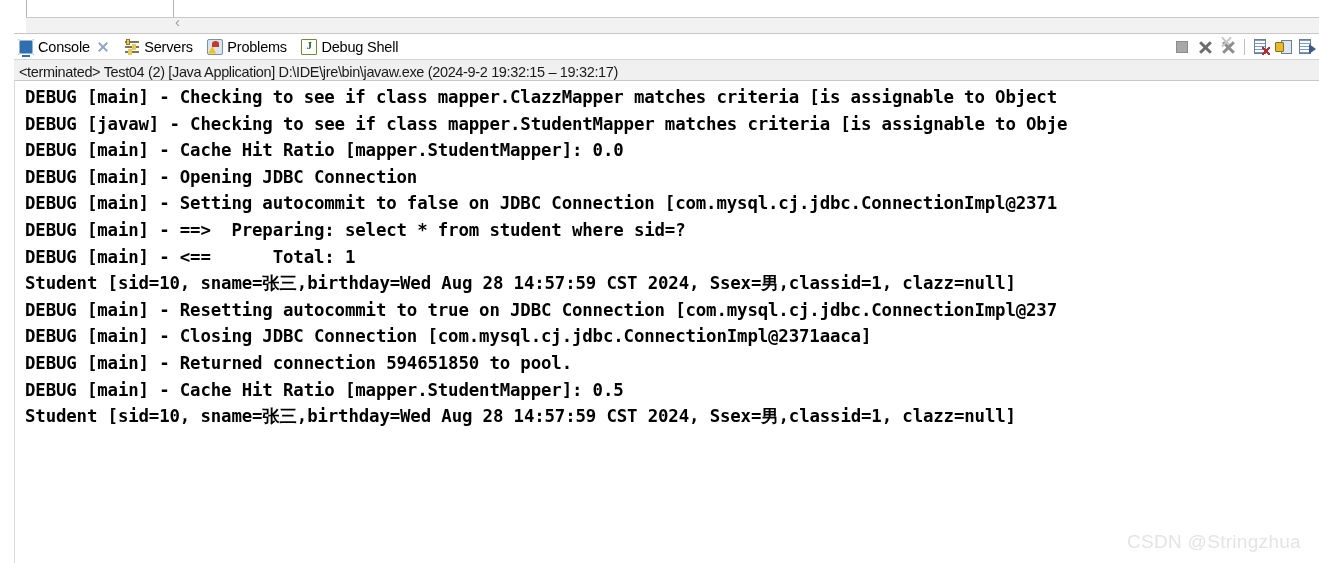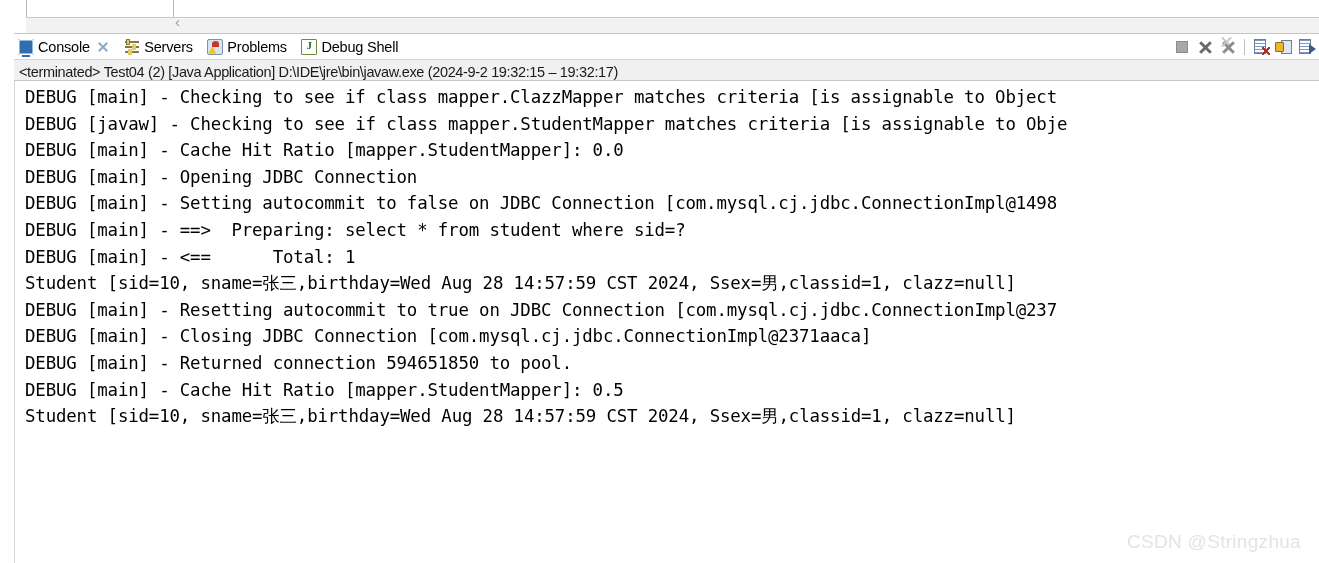--- a/index.html
+++ b/index.html
@@ -334,20 +334,21 @@
     position: absolute;
     left: 0; top: 48px;
     width: 1305px; height: 482px;
     background: #ffffff;
     border-left: 1px solid #d8d8d8;
     box-sizing: border-box;
     overflow: hidden;
   }
   .console-inner {
     padding: 3px 0 0 10px;
+    font-weight: bold;
   }
   .line {
     font-family: "DejaVu Sans Mono", monospace;
     font-size: 17.4px;
     line-height: 26.6px;
     color: #000000;
     white-space: pre;
     letter-spacing: -0.15px;
   }
 
@@ -415,21 +416,21 @@
   <div class="launchbar">
     <span class="launch-text">&lt;terminated&gt; Test04 (2) [Java Application] D:\IDE\jre\bin\javaw.exe  (2024-9-2 19:32:15 – 19:32:17)</span>
   </div>
 
   <div class="console">
     <div class="console-inner">
         <div class="line">DEBUG [main] - Checking to see if class mapper.ClazzMapper matches criteria [is assignable to Object</div>
         <div class="line">DEBUG [javaw] - Checking to see if class mapper.StudentMapper matches criteria [is assignable to Obje</div>
         <div class="line">DEBUG [main] - Cache Hit Ratio [mapper.StudentMapper]: 0.0</div>
         <div class="line">DEBUG [main] - Opening JDBC Connection</div>
-        <div class="line">DEBUG [main] - Setting autocommit to false on JDBC Connection [com.mysql.cj.jdbc.ConnectionImpl@1498</div>
+        <div class="line">DEBUG [main] - Setting autocommit to false on JDBC Connection [com.mysql.cj.jdbc.ConnectionImpl@2371</div>
         <div class="line">DEBUG [main] - ==&gt;  Preparing: select * from student where sid=?</div>
         <div class="line">DEBUG [main] - &lt;==      Total: 1</div>
         <div class="line">Student [sid=10, sname=张三,birthday=Wed Aug 28 14:57:59 CST 2024, Ssex=男,classid=1, clazz=null]</div>
         <div class="line">DEBUG [main] - Resetting autocommit to true on JDBC Connection [com.mysql.cj.jdbc.ConnectionImpl@237</div>
         <div class="line">DEBUG [main] - Closing JDBC Connection [com.mysql.cj.jdbc.ConnectionImpl@2371aaca]</div>
         <div class="line">DEBUG [main] - Returned connection 594651850 to pool.</div>
         <div class="line">DEBUG [main] - Cache Hit Ratio [mapper.StudentMapper]: 0.5</div>
         <div class="line">Student [sid=10, sname=张三,birthday=Wed Aug 28 14:57:59 CST 2024, Ssex=男,classid=1, clazz=null]</div>
       </div>
   </div>

